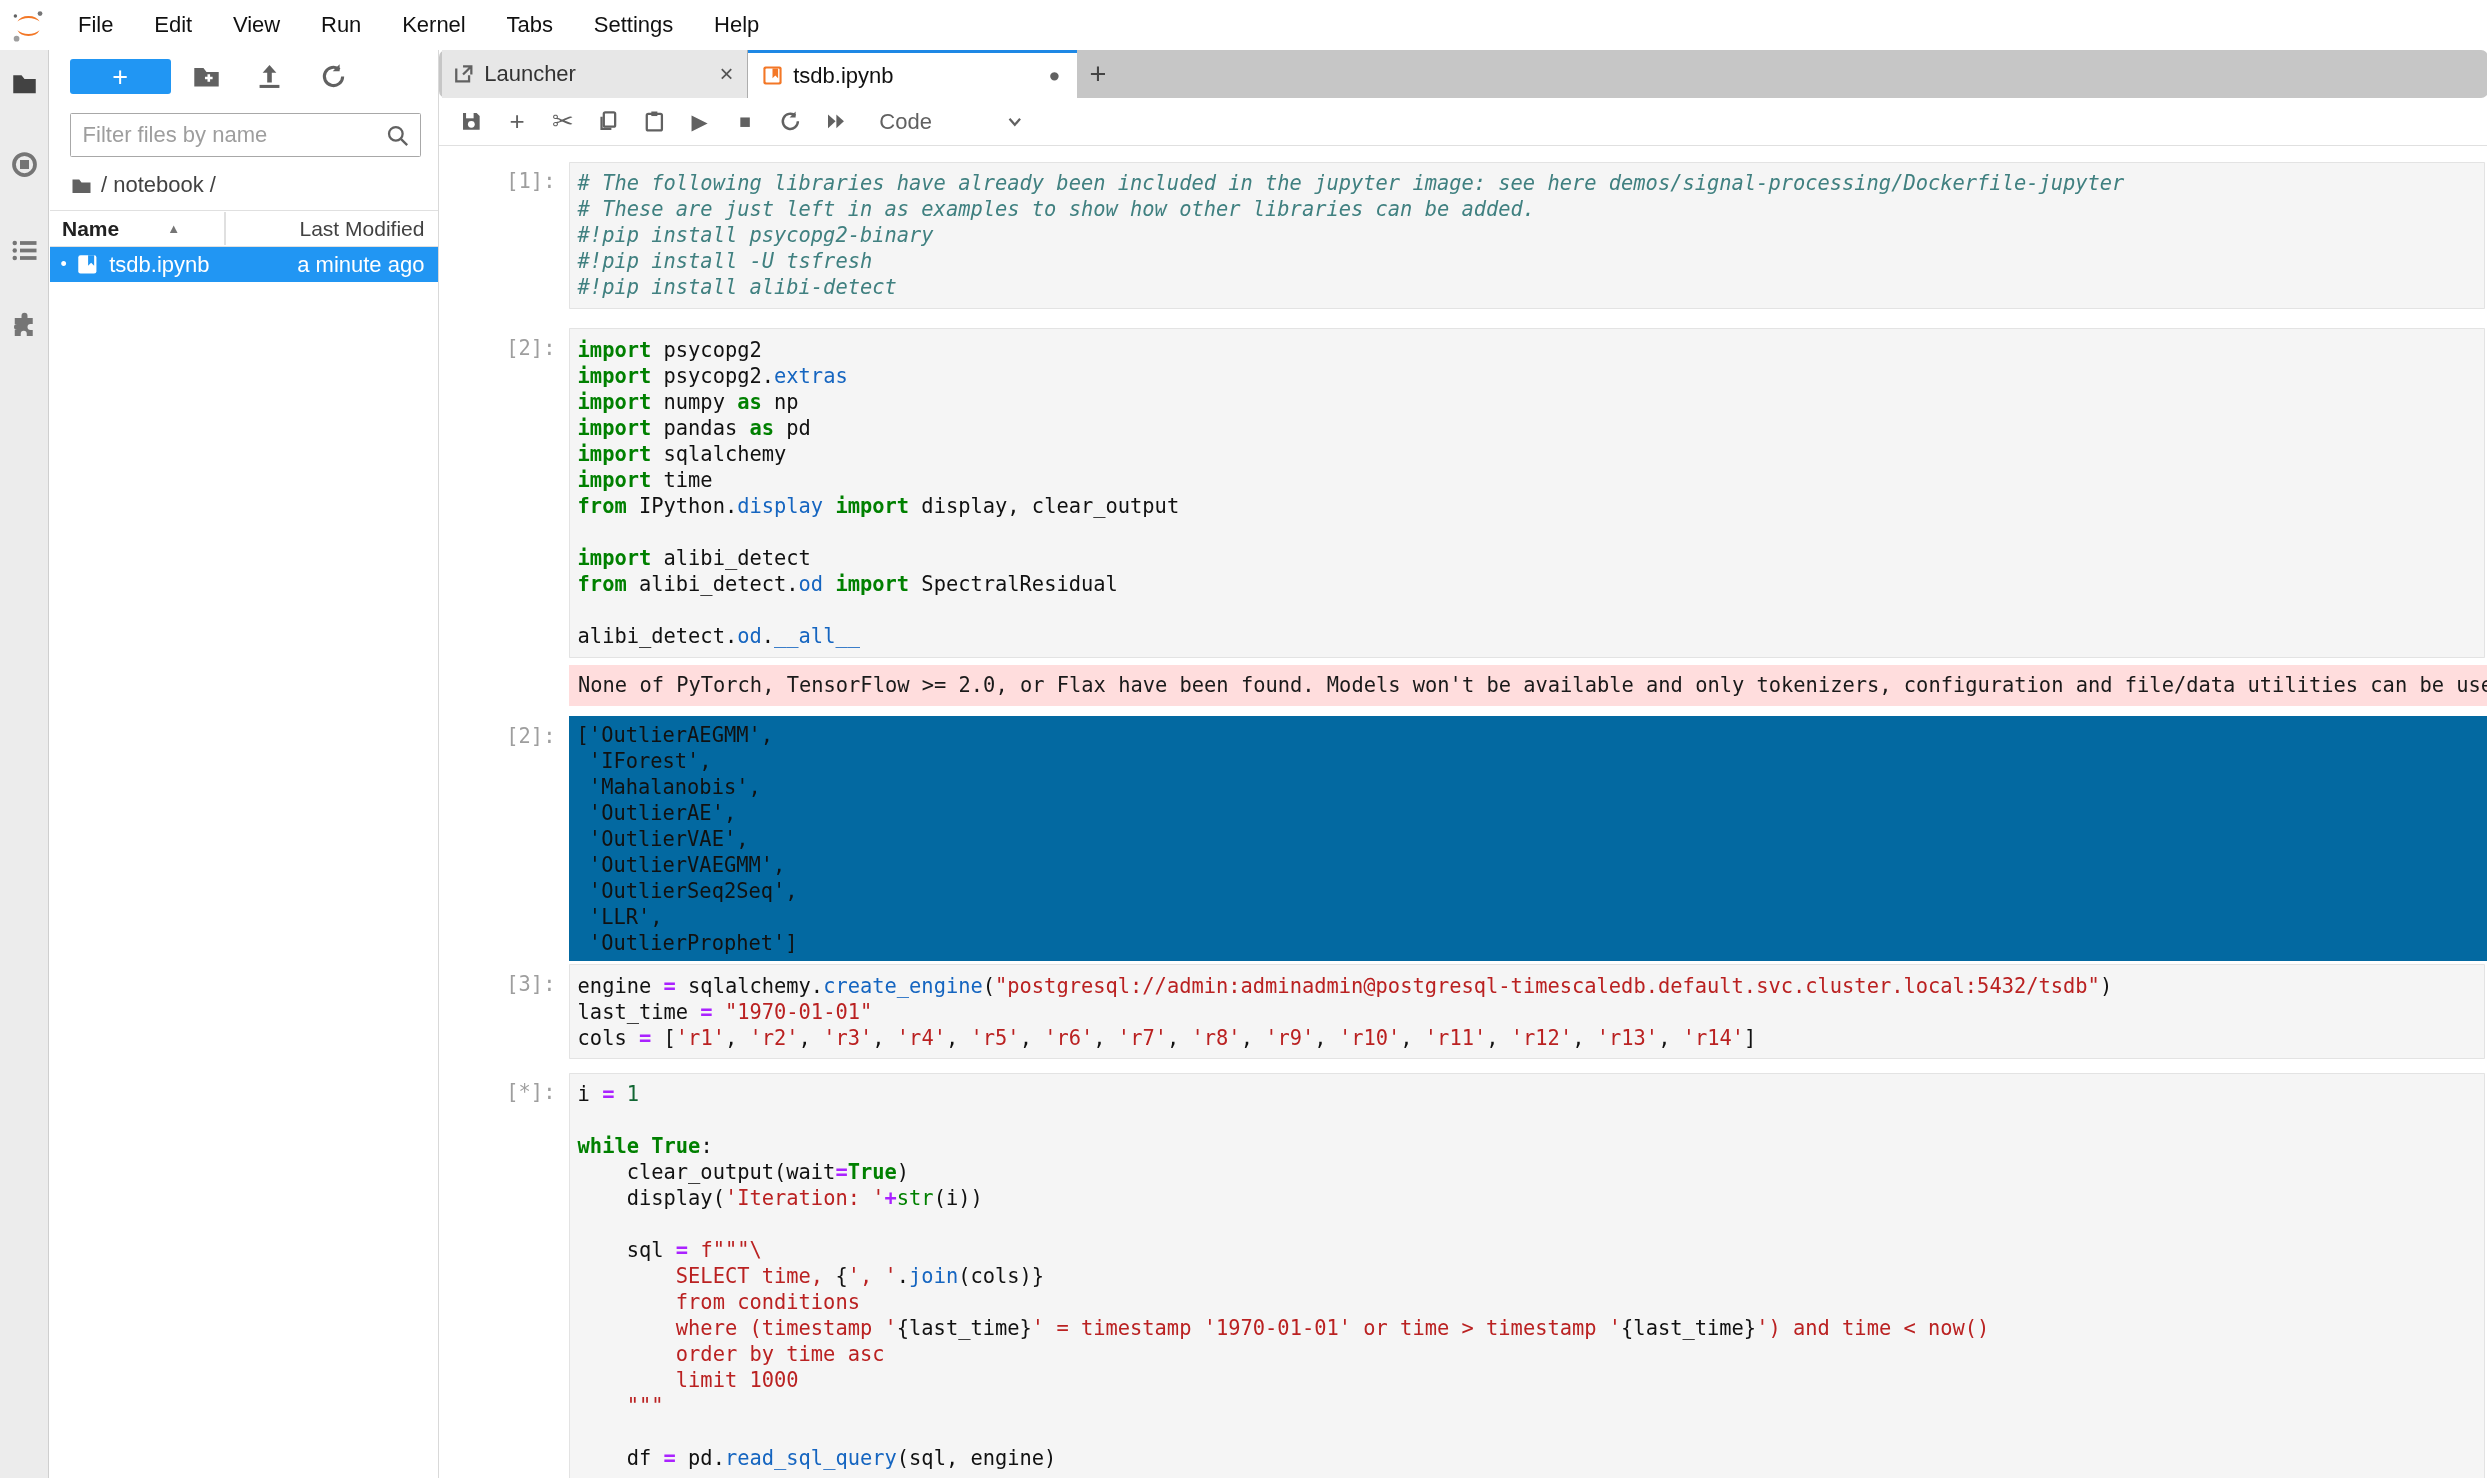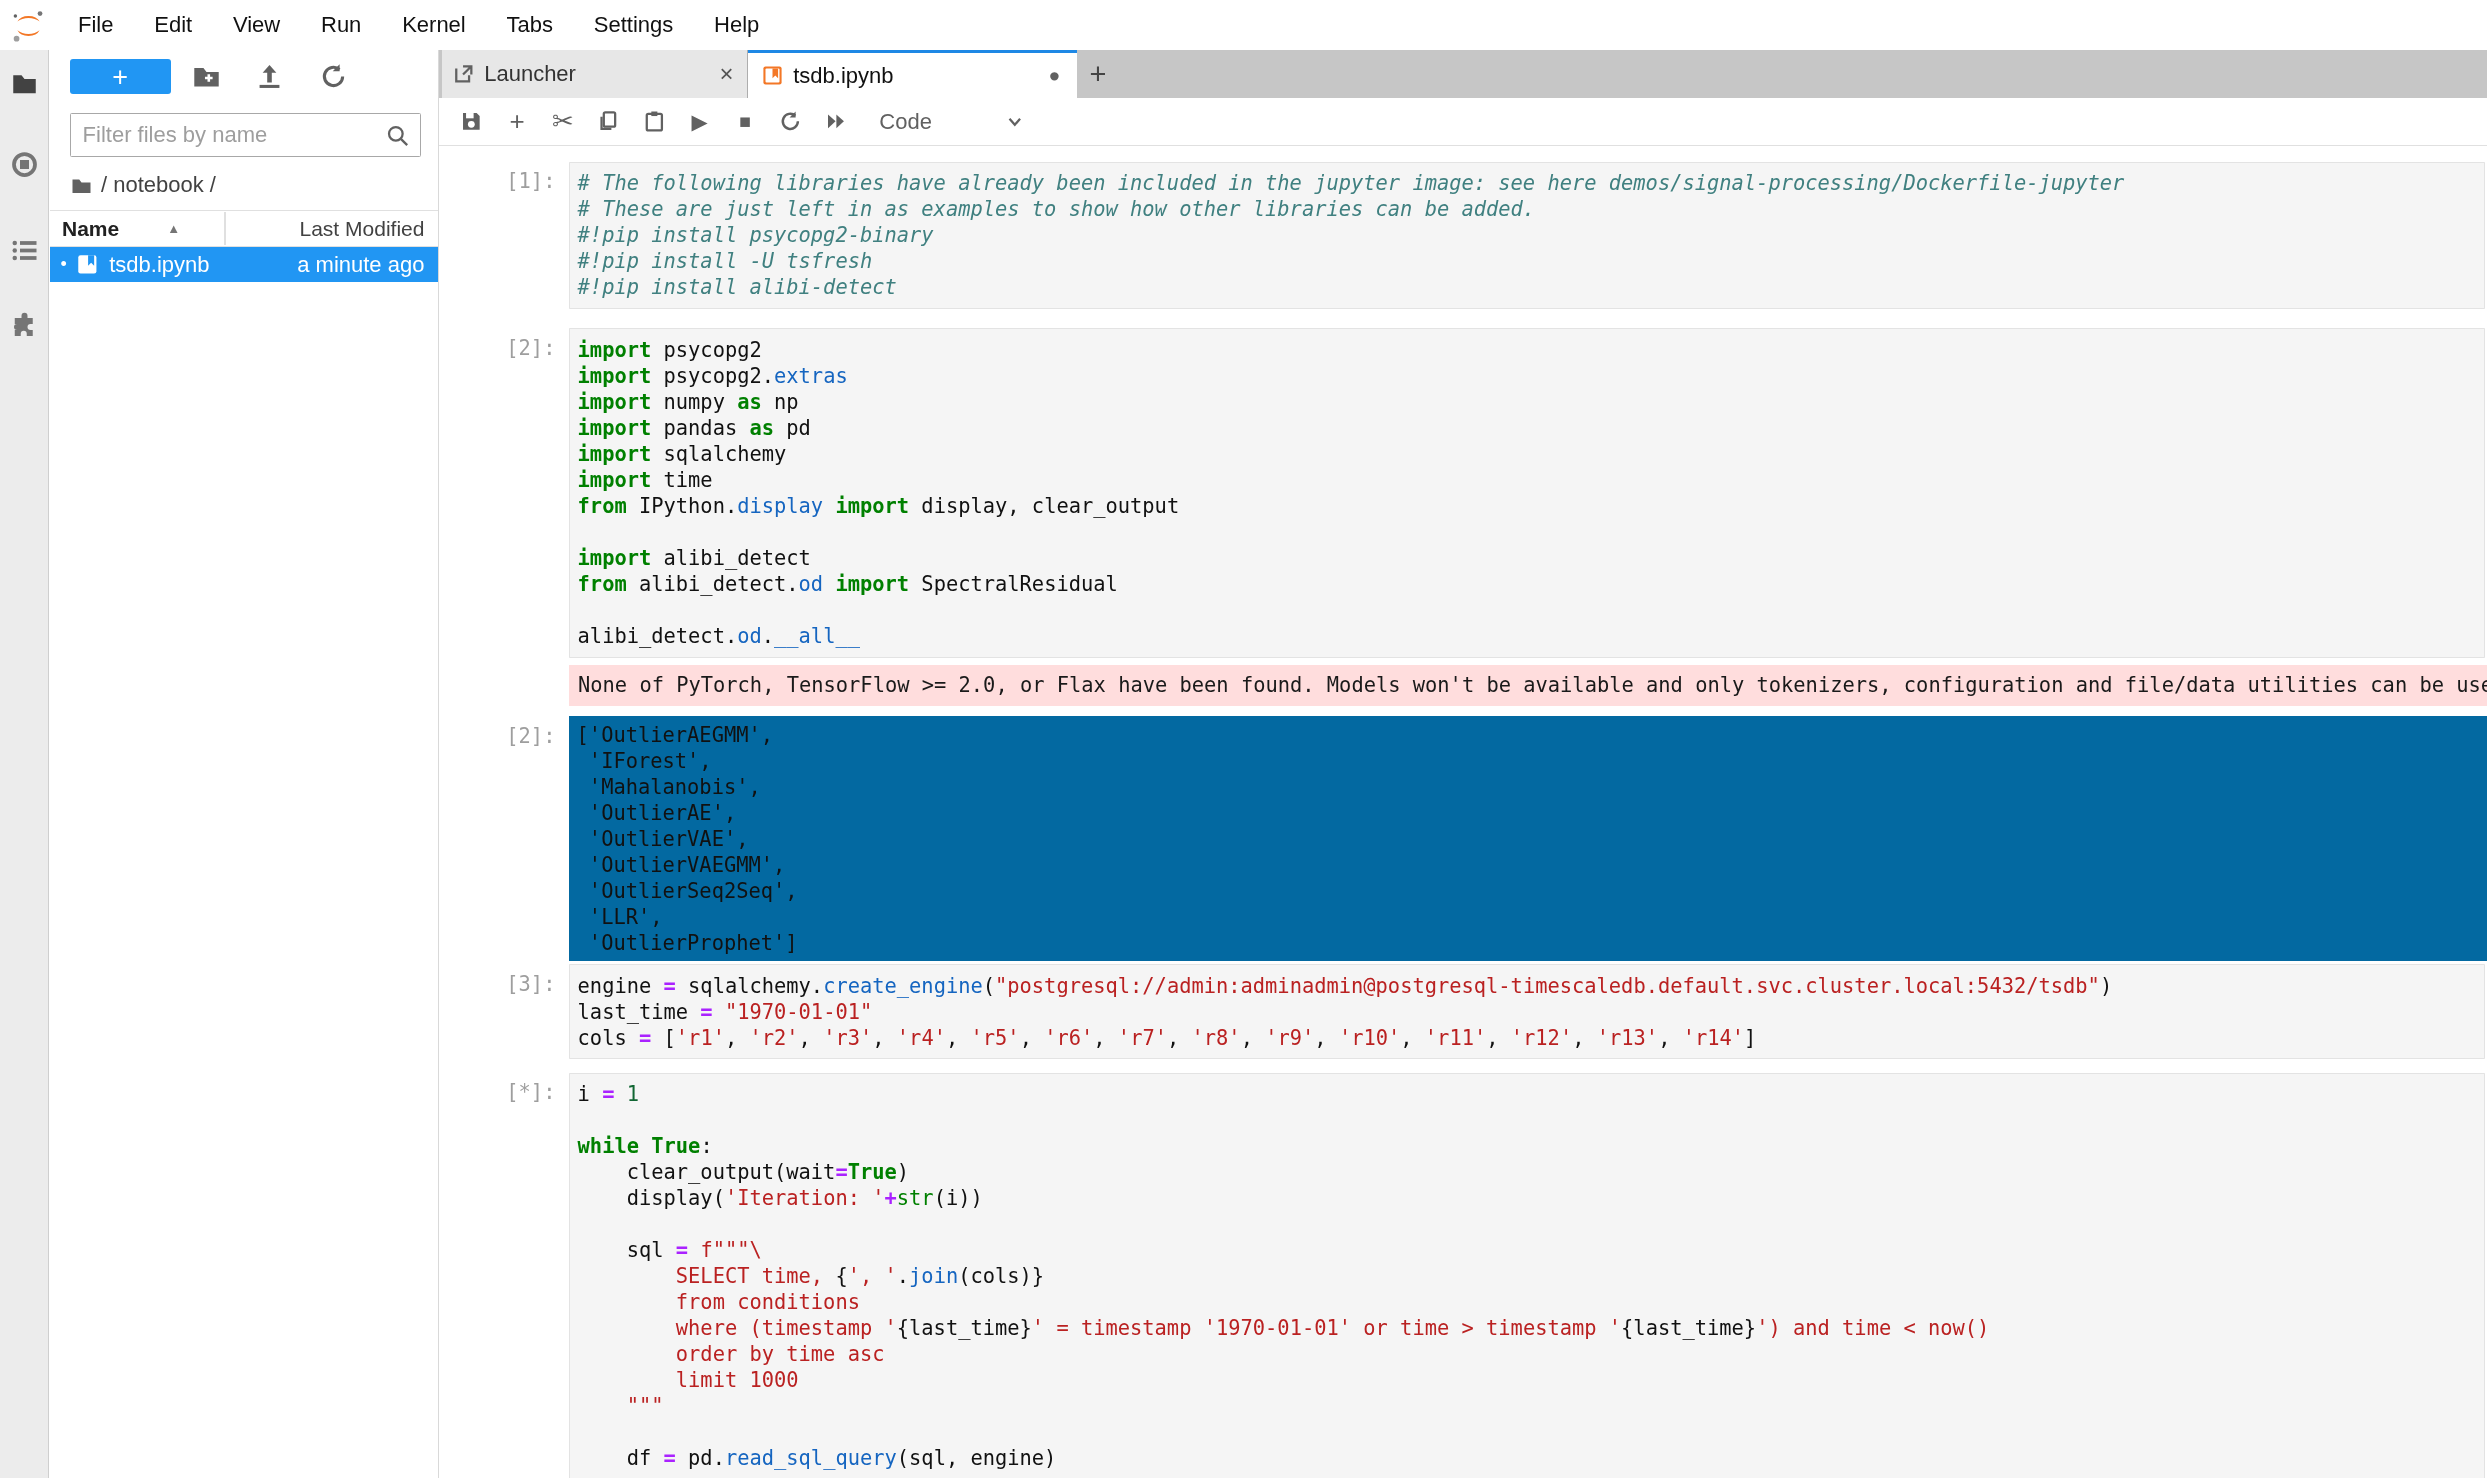--- a/index.html
+++ b/index.html
@@ -32,21 +32,21 @@
   .fb-header .caret{font-size:13px;color:#757575;margin-left:48px;}
   .fb-header .coldiv{width:1.5px;height:33px;background:#e0e0e0;margin-left:44px;}
   .fb-header .colmod{margin-left:auto;margin-right:13.6px;font-weight:normal;color:#424242;}
   .fb-row{position:absolute;left:0;top:197px;width:388px;height:35px;background:#2196f3;color:#fff;display:flex;align-items:center;font-size:22px;}
   .fb-row .bullet{margin-left:10.6px;font-size:18px;}
   .fb-row .nbic{width:22.7px;height:22.7px;margin-left:9px;flex:none;}
   .fb-row .fname{margin-left:10.6px;}
   .fb-row .fmod{margin-left:auto;margin-right:13.6px;}
   
   .main{position:absolute;left:438px;top:50px;width:2049px;height:1428px;border-left:1.5px solid #d9d9d9;}
-  .tabbar{position:absolute;left:0;top:0;width:2049px;height:48px;background:#c6c6c6;display:flex;align-items:stretch;}
+  .tabbar{position:absolute;left:0;top:0;width:2049px;height:48px;background:#c6c6c6;display:flex;align-items:stretch;border-radius:7px;}
   .tab{display:flex;align-items:center;font-size:22px;color:#333;}
   .tab.inactive{width:305px;background:#e7e7e7;border-right:1.5px solid #adadad;margin-left:3px;}
   .tab.inactive .tabic{margin-left:12px;}
   .tab.inactive .tablabel{margin-left:10.6px;}
   .tab.inactive .closex{margin-left:auto;margin-right:13.6px;color:#555;font-size:24px;}
   .tab.active{width:329px;background:#fff;border-top:3.8px solid #1e88e5;box-sizing:border-box;}
   .tab.active .tabic{margin-left:13.6px;}
   .tab.active .tablabel{margin-left:10.6px;color:#111;}
   .tab.active .dirtydot{margin-left:auto;margin-right:16.6px;color:#616161;font-size:19.6px;}
   .addtab{width:42px;display:flex;align-items:center;justify-content:center;font-size:29px;color:#444;}

